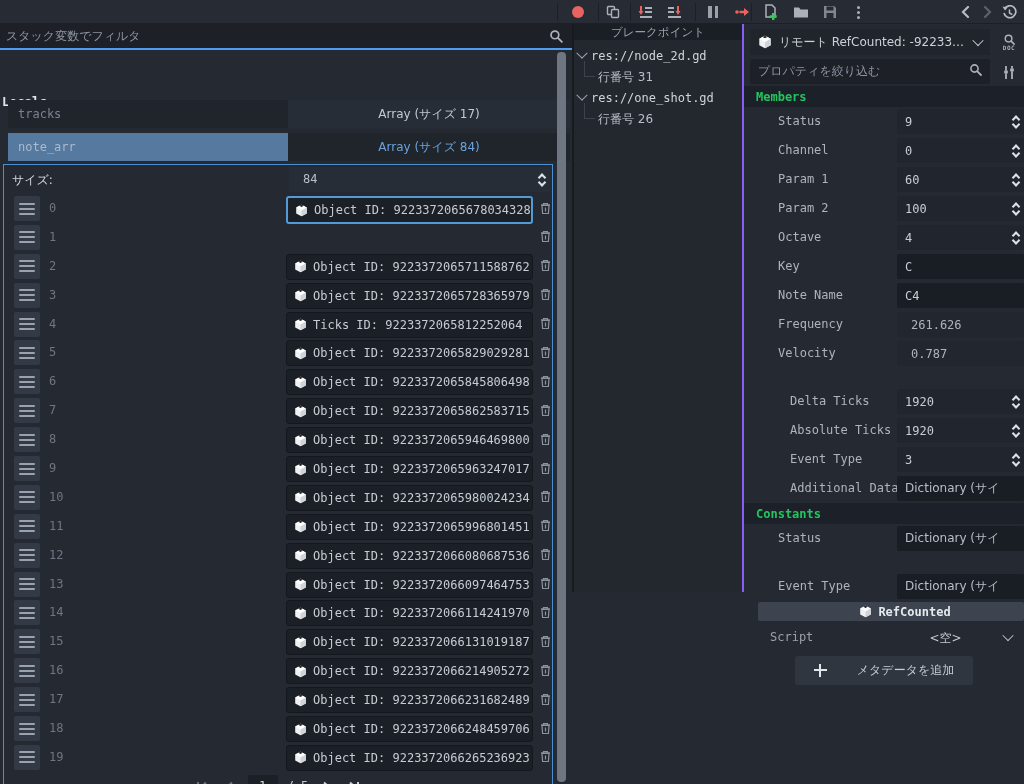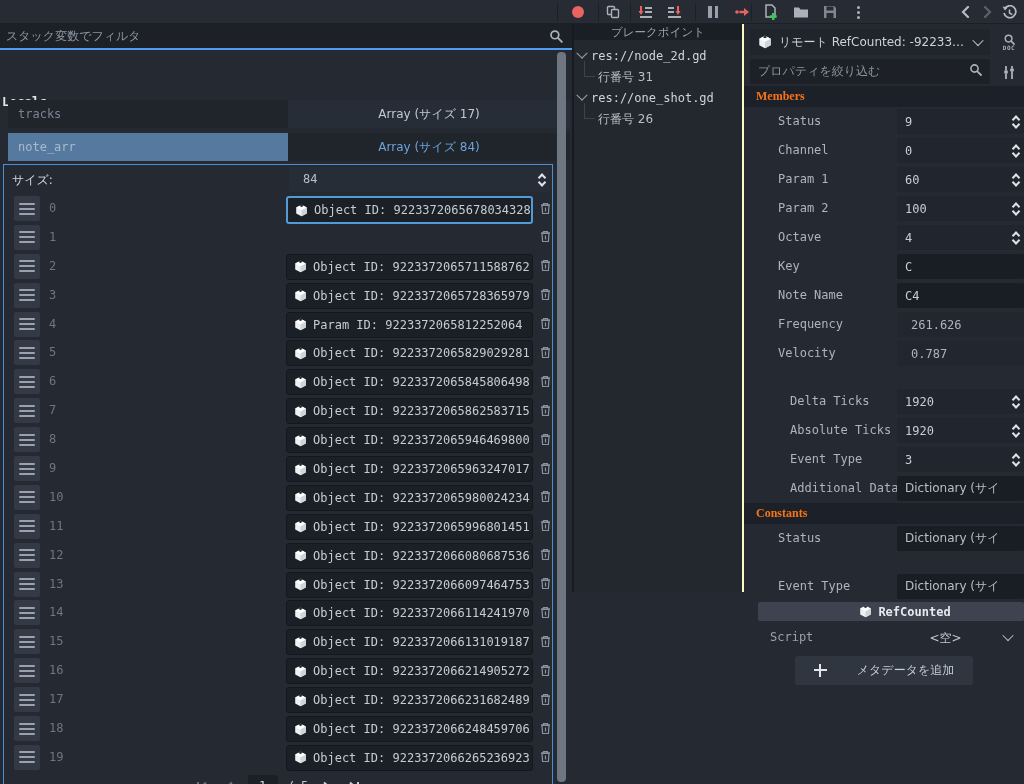--- a/index.html
+++ b/index.html
@@ -13,21 +13,21 @@
 
   
   .topbar { position:absolute; left:0; top:0; width:1024px; height:24px; background:#272c34; border-bottom:1px solid #1b2026; }
   .tb-sep { position:absolute; top:3px; width:1px; height:18px; background:#1b2026; }
   .tb-btn { position:absolute; top:0; width:26px; height:24px; display:flex; align-items:center; justify-content:center; cursor:default; }
   .dot3 { display:flex; flex-direction:column; gap:2px; }
   .dot3 i { width:3px; height:3px; border-radius:50%; background:#aab1bb; }
 
   
   .left-panel  { position:absolute; left:0; top:24px; width:572px; height:760px; background:#252a32; }
-  .mid-panel   { position:absolute; left:572px; top:24px; width:172px; height:568px; background:#23282f; border-left:2px solid #171b21; border-right:2px solid #fef9c3;padding-left:36px; }
+  .mid-panel   { position:absolute; left:572px; top:24px; width:172px; height:568px; background:#23282f; border-left:2px solid #171b21; border-right:2px solid #8b5cf6;padding-left:36px; }
   .right-panel { position:absolute; left:744px; top:24px; width:280px; height:760px; background:#252a32; }
 
   
   .stack-filter { position:absolute; left:0; top:0; width:572px; height:26px; background:#1d2127; border-bottom:2px solid #4f9cf0; }
   .stack-filter input { position:absolute; left:6px; top:0; width:535px; height:24px; background:transparent; border:0; outline:0; color:#c7cdd5; font:12px "DejaVu Sans",sans-serif; }
   .stack-filter input::placeholder { color:#8d95a2; }
   .search-ic { position:absolute; right:8px; top:5px; }
 
   .locals-title { position:absolute; left:2px; top:56px; font-weight:bold; color:#e2e6eb; font-size:12.5px;margin-top:14px; }
 
@@ -70,21 +70,21 @@
   .remote-bar { position:absolute; left:6px; top:5px; width:240px; height:26px; background:#20252c; border-radius:2px; display:flex; align-items:center; gap:7px; padding:0 8px; color:#ccd2d9; white-space:nowrap; overflow:hidden; }
   .remote-bar .chev { margin-left:auto; border-color:#c3c9d1; flex:none; }
   .doc-btn { position:absolute; left:252px; top:5px; width:26px; height:26px; display:flex; flex-direction:column; align-items:center; justify-content:center; color:#aab1bb; }
   .doc-btn span { font-size:6px; font-weight:bold; letter-spacing:0.5px; margin-top:-2px; }
   .prop-filter { position:absolute; left:6px; top:35px; width:240px; height:25px; background:#1d2127; border-radius:2px; }
   .prop-filter input { position:absolute; left:8px; top:0; width:200px; height:24px; background:transparent; border:0; outline:0; color:#c7cdd5; font:12px "DejaVu Sans",sans-serif; }
   .prop-filter input::placeholder { color:#8d95a2; }
   .tune-btn { position:absolute; left:254px; top:37px; width:22px; height:22px; display:flex; align-items:center; justify-content:center; }
 
   .insp-body { position:absolute; left:0; top:62px; width:280px; }
-  .sec-header { height:21px; background:#1c2129; display:flex; align-items:center; padding-left:12px; font-weight:bold; color:#f97316;font-family:Liberation Serif, serif; }
+  .sec-header { height:21px; background:#1c2129; display:flex; align-items:center; padding-left:12px; font-weight:bold; color:#22c55e; }
   .prow { position:relative; height:29px; }
   .prow .plabel { position:absolute; left:34px; top:7px; color:#adb4bf; white-space:nowrap; }
   .prow.indent .plabel { left:46px; }
   .pfield { position:absolute; left:153px; right:0; top:2px; bottom:2px; border-radius:2px; display:flex; align-items:center; padding:0 8px; white-space:nowrap; overflow:hidden; }
   .pfield.spin { background:#20252e; color:#c9ced6; }
   .pfield.text { background:#191d24; color:#c9ced6; }
   .pfield.readonly { background:#22272f; color:#aeb4bd; padding-left:14px; }
   .pfield.dict { background:#191d24; color:#b9bfc8; }
   .updown { position:absolute; right:5px; top:50%; transform:translateY(-50%); display:flex; flex-direction:column; gap:2px; }
   .updown i { width:6px; height:6px; border-right:2px solid #dfe3e8; border-bottom:2px solid #dfe3e8; }
@@ -368,21 +368,21 @@
             <span class="idx">4</span>
             <div class="obj-btn">
               <span>
                 <svg width="13" height="13" viewBox="0 0 12 12">
                   <path d="M6 0.6 L10.9 3.3 V8.7 L6 11.4 L1.1 8.7 V3.3 Z" fill="#eef0f3"></path>
                   <path d="M6 0.6 L10.9 3.3 L6 6 L1.1 3.3 Z" fill="#ffffff"></path>
                   <path d="M6 6 L10.9 3.3 V8.7 L6 11.4 Z" fill="#cfd4da"></path>
                   <path d="M6 0.6 L8 1.7 L6 2.8 L4 1.7 Z" fill="#1b2026"></path>
                 </svg>
               </span>
-              <span>Param ID: 9223372065812252064</span>
+              <span>Ticks ID: 9223372065812252064</span>
             </div>
             <span class="trash-btn">
               <span>
                 <svg width="11" height="13" viewBox="0 0 11 13">
                   <path d="M1 3 h9" stroke="#8b93a0" stroke-width="1.4"></path>
                   <path d="M3.5 3 V1.5 h4 V3" fill="none" stroke="#8b93a0" stroke-width="1.2"></path>
                   <path d="M2 3.5 h7 l-0.6 8 h-5.8 Z" fill="none" stroke="#8b93a0" stroke-width="1.2"></path>
                   <path d="M5.5 5.5 v4" stroke="#8b93a0" stroke-width="1.2"></path>
                 </svg>
               </span>

